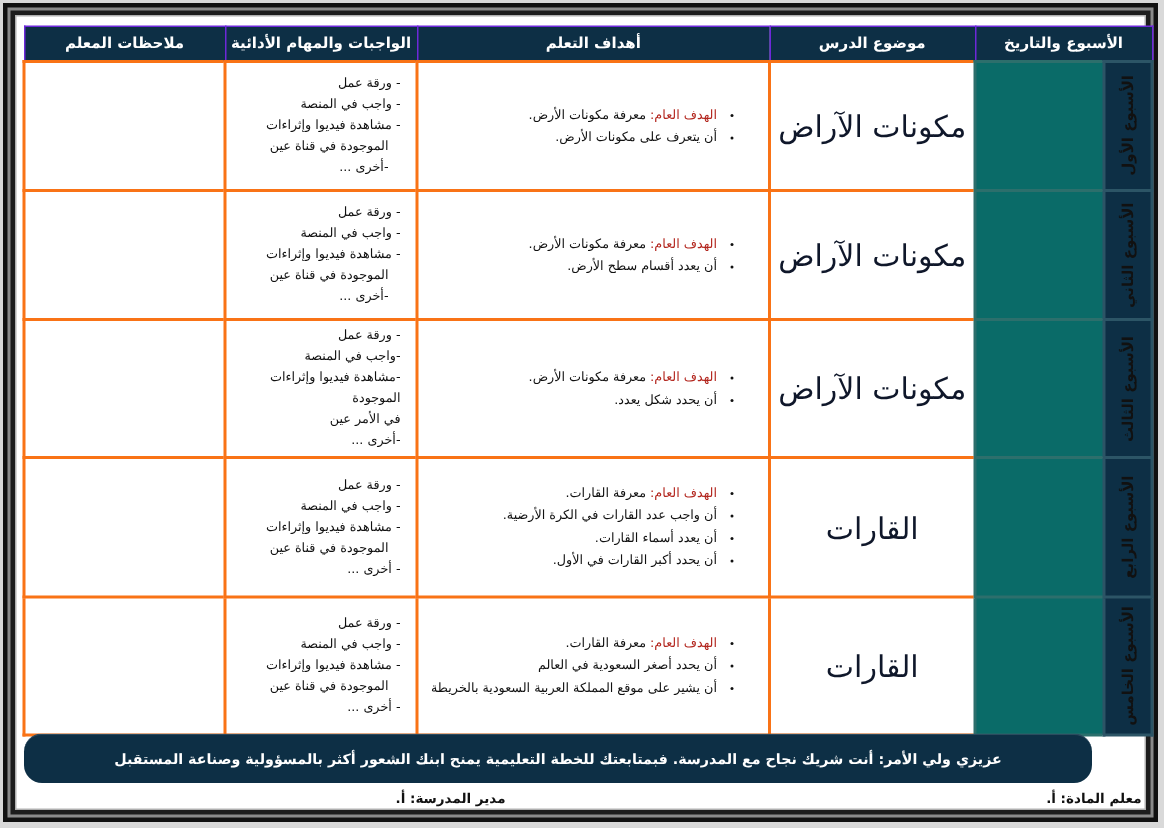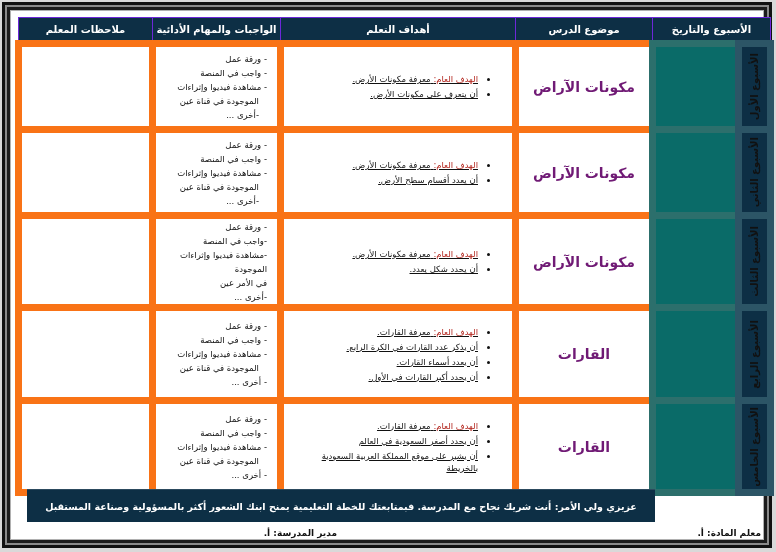--- a/index.html
+++ b/index.html
@@ -23,51 +23,52 @@
   }
   table.plan {
     position:absolute; left:4px; top:6px; width:752px;
     border-collapse:collapse; table-layout:fixed; direction:rtl;
   }
   table.plan th {
     background:#0d2f45; color:#fff; font-size:10px; font-weight:bold;
     height:22px; border:1px solid #6d28d9; padding:0;
   }
   table.plan td {
-    border:7px solid #f97316; vertical-align:middle; padding:0;
+    border:2px solid #f97316; vertical-align:middle; padding:0;
     font-size:8.5px; color:#111;
   }
   col.c-week { width:32px; }
   col.c-date { width:86px; }
   col.c-topic { width:137px; }
   col.c-goals { width:235px; }
   col.c-tasks { width:128px; }
   col.c-notes { width:134px; }
 
   td.week {
     background:#0d2f45; color:#fff; border-color:#2c5566 !important;
   }
   td.week .vt {
     writing-mode:vertical-rl; transform:rotate(180deg);
     font-size:10px; font-weight:bold; margin:auto; white-space:nowrap;
     display:block; text-align:center;
   }
   td.date { background:#0a6b68; border-color:#2c6f6c !important; }
   td.topic { text-align:center; }
-  td.topic span { font-size:14px; font-weight:bold; color:#701a75; }
-  td.goals ul { margin:0; padding:0 34px 0 6px; list-style:disc;text-decoration:underline; }
+  td.topic span { font-size:20px; font-weight:normal; color:#0f172a; }
+  td.goals ul { margin:0; padding:0 34px 0 6px; list-style:disc; }
   td.goals li { margin:3px 0; line-height:12px; }
   .lbl { color:#b3261e; }
   td.tasks ul { margin:0; padding:0 10px 0 4px; list-style:none; }
   td.tasks li { line-height:14px; }
   .footer-banner {
-    position:absolute; left:16px; top:478px; width:628px; height:32px;
+    position:absolute; left:5px; top:478px; width:712px; height:32px;
     background:#0d2f45; color:#fff; font-size:9.5px; font-weight:bold;
     display:flex; align-items:center; justify-content:center;
     border-top:1px solid #2c4a5e;
+    border-radius:12px;
   }
   .sign-row {
     position:absolute; left:4px; top:512px; width:752px; height:20px;
     display:flex; align-items:center; font-size:9px; font-weight:bold; color:#111;
   }
   .sign-teacher { position:absolute; right:6px; }
   .sign-principal { position:absolute; right:430px; }
 </style>
 </head>
 <body>
@@ -170,21 +171,21 @@
 
      <tr style="height:93px;">
       <td class="week">
                 <span class="vt">الأسبوع الرابع</span>
               </td>
       <td class="date"></td>
       <td class="topic"><span>القارات</span></td>
       <td class="goals">
        <ul>
         <li><span class="lbl">الهدف العام:</span> <span>معرفة القارات.</span></li>
-        <li>أن يذكر عدد القارات في الكرة الرابع.</li>
+        <li>أن واجب عدد القارات في الكرة الأرضية.</li>
         <li>أن يعدد أسماء القارات.</li>
         <li>أن يحدد أكبر القارات في الأول.</li>
        </ul>
       </td>
       <td class="tasks">
        <ul>
         <li>- ورقة عمل</li>
         <li>- واجب في المنصة</li>
         <li>- مشاهدة فيديوا وإثراءات</li>
         <li style="padding-right:8px">الموجودة في قناة عين</li>

